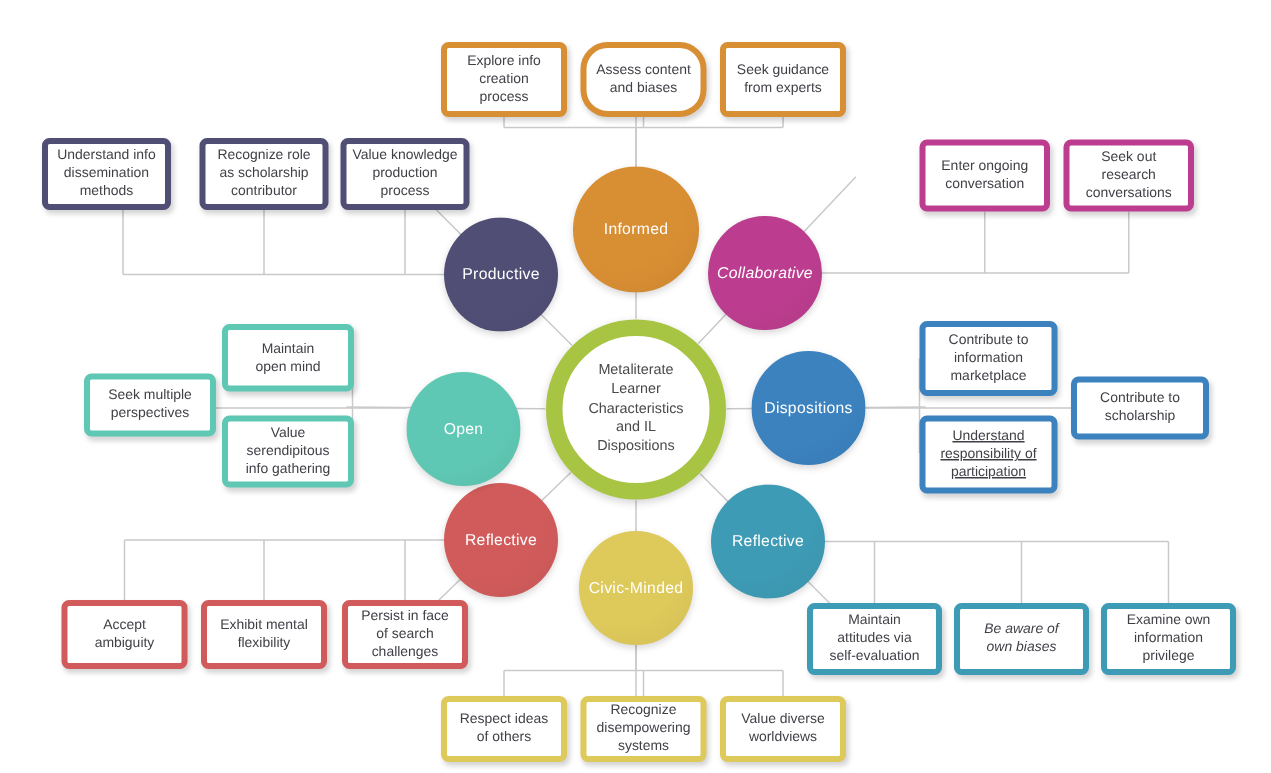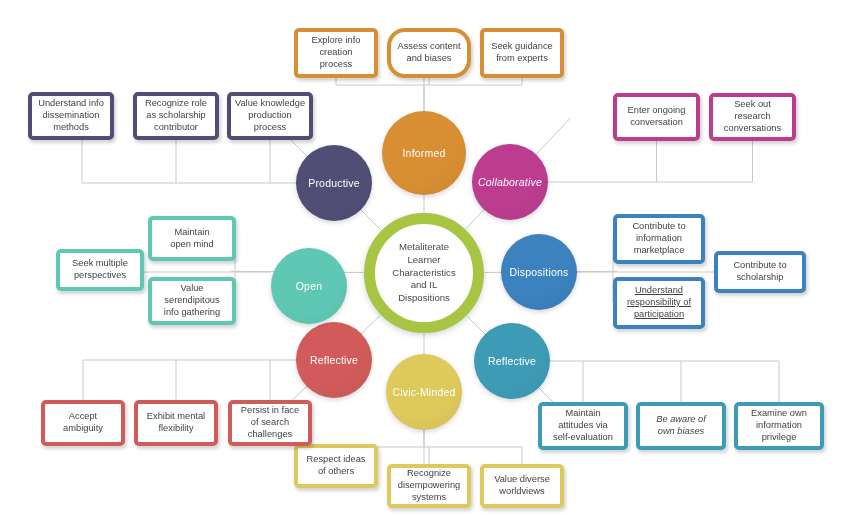--- a/index.html
+++ b/index.html
@@ -115,21 +115,21 @@
     </div>
     <div class="leaf" style="left: 538px; top: 402px; width: 90px; height: 48px; border-color: rgb(62, 155, 181);">
       <span>Maintain<br>attitudes via<br>self-evaluation</span>
     </div>
     <div class="leaf" style="left: 636px; top: 402px; width: 90px; height: 48px; border-color: rgb(62, 155, 181); font-style: italic;">
       <span>Be aware of<br>own biases</span>
     </div>
     <div class="leaf" style="left: 734px; top: 402px; width: 90px; height: 48px; border-color: rgb(62, 155, 181);">
       <span>Examine own<br>information<br>privilege</span>
     </div>
-    <div class="leaf" style="left: 294px; top: 444px; width: 84px; height: 44px; border-color: rgb(222, 201, 91);">
+    <div class="leaf" style="left: 294px; top: 464px; width: 84px; height: 44px; border-color: rgb(222, 201, 91);">
       <span>Respect ideas<br>of others</span>
     </div>
     <div class="leaf" style="left: 387px; top: 464px; width: 84px; height: 44px; border-color: rgb(222, 201, 91);">
       <span>Recognize<br>disempowering<br>systems</span>
     </div>
     <div class="leaf" style="left: 480px; top: 464px; width: 84px; height: 44px; border-color: rgb(222, 201, 91);">
       <span>Value diverse<br>worldviews</span>
     </div>
     <div class="leaf" style="left: 41px; top: 400px; width: 84px; height: 46px; border-color: rgb(209, 91, 91);">
       <span>Accept<br>ambiguity</span>

